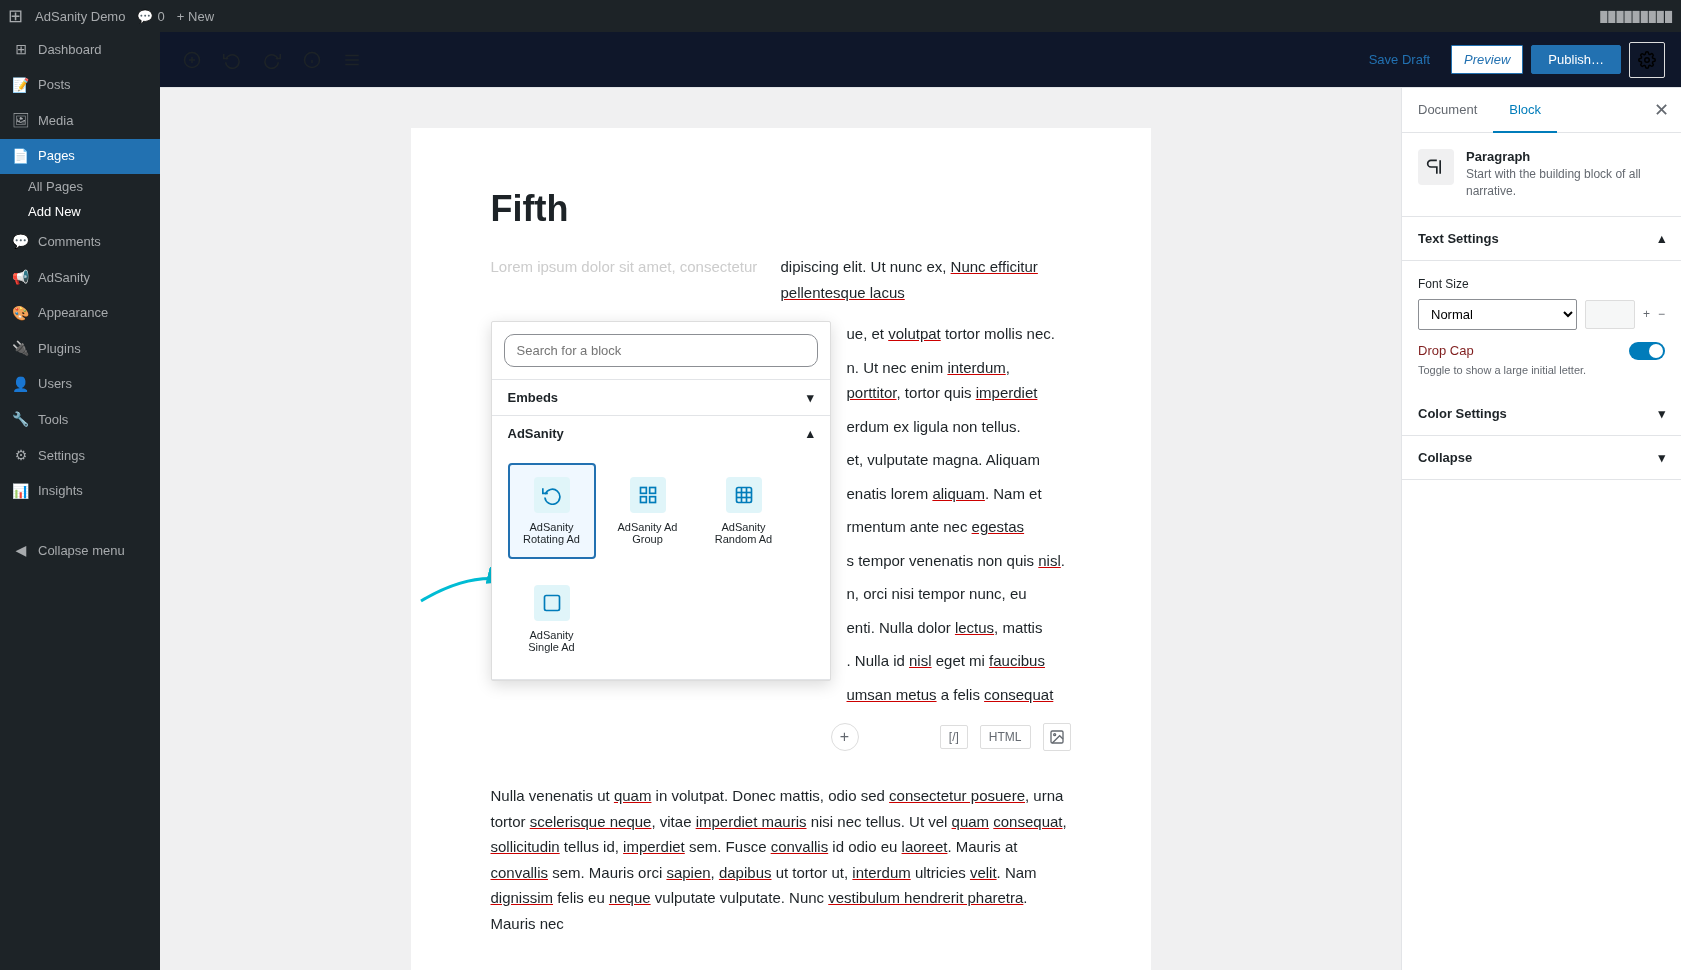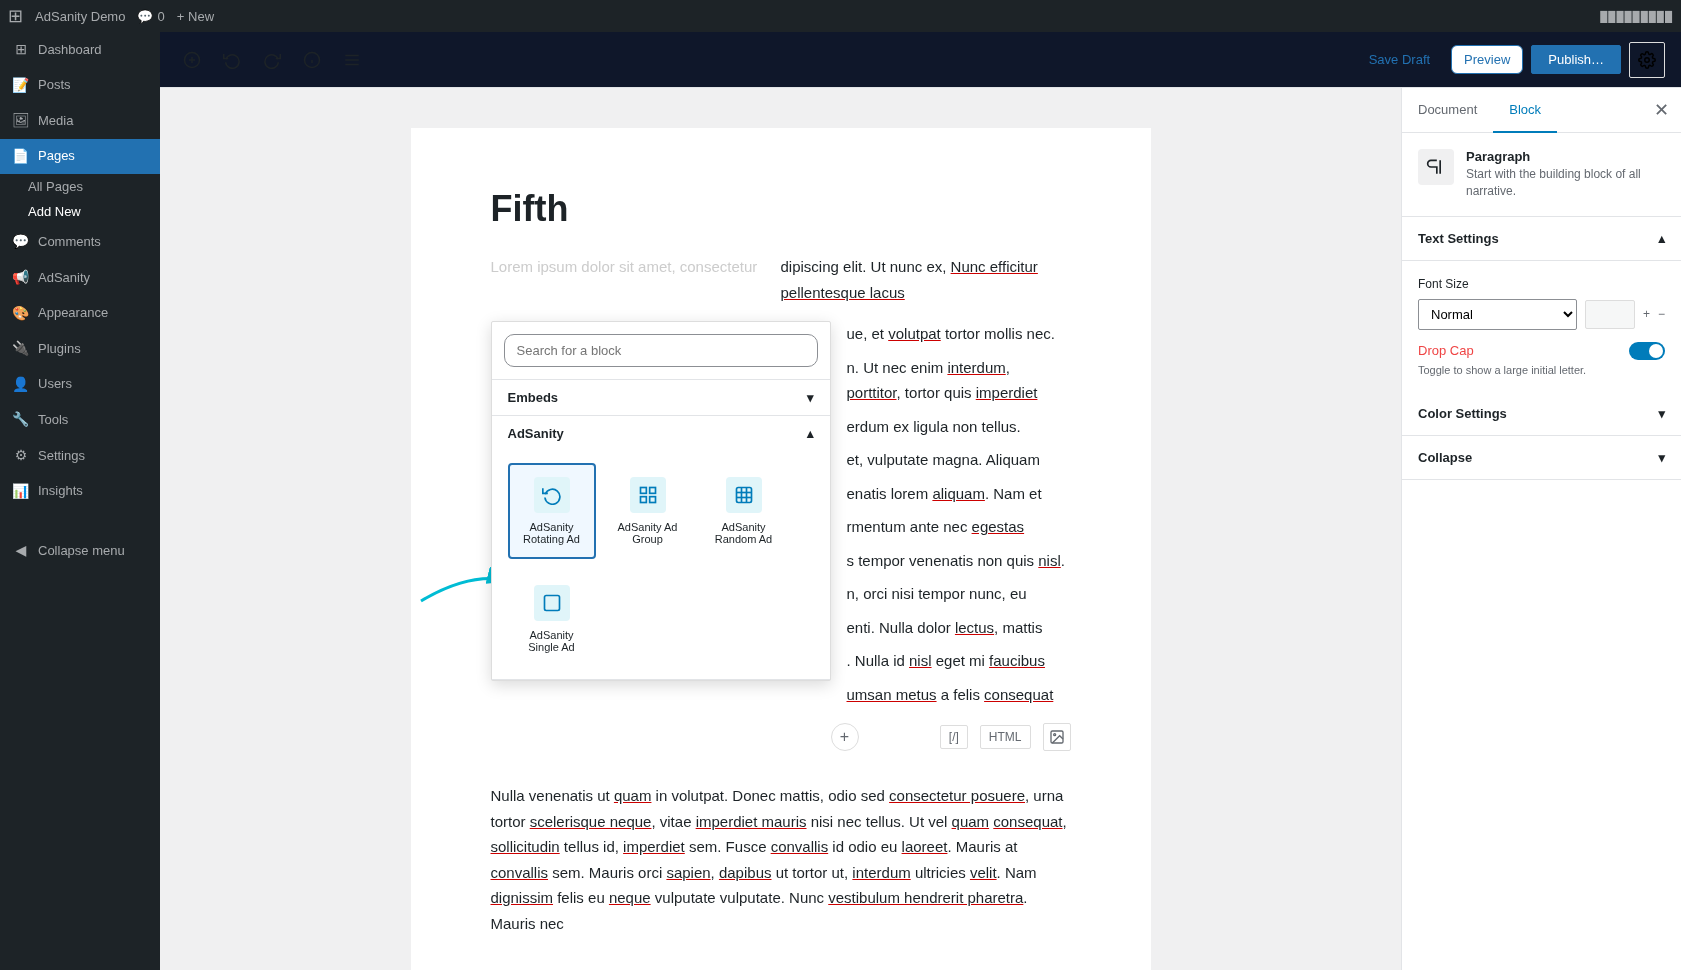--- a/index.html
+++ b/index.html
@@ -78,21 +78,21 @@
       width: 32px; height: 32px;
       border: none; background: none;
       cursor: pointer;
       display: flex; align-items: center; justify-content: center;
       border-radius: 2px;
       color: #1d2327;
       font-size: 16px;
     }
     .toolbar-right { margin-left: auto; display: flex; align-items: center; gap: 8px; }
     .btn-save-draft { background: none; border: 1px solid transparent; padding: 6px 12px; cursor: pointer; color: #2271b1; font-size: 13px; border-radius: 2px; }
-    .btn-preview { background: #fff; border: 1px solid #2271b1; padding: 6px 12px; cursor: pointer; color: #2271b1; font-size: 13px; border-radius: 6px; }
+    .btn-preview { background: #fff; border: 1px solid #2271b1; padding: 6px 12px; cursor: pointer; color: #2271b1; font-size: 13px; border-radius: 1px; font-style: italic; }
     .btn-publish { background: #2271b1; border: 1px solid #2271b1; padding: 6px 16px; cursor: pointer; color: #fff; font-size: 13px; border-radius: 2px; }
     .btn-settings { width: 36px; height: 36px; background: none; border: 1px solid #ddd; cursor: pointer; display: flex; align-items: center; justify-content: center; border-radius: 2px; font-size: 16px; }
 
     
     .editor-body {
       flex: 1;
       display: flex;
       overflow: hidden;
     }
 
@@ -270,21 +270,21 @@
       padding: 6px 8px;
       font-size: 13px;
       text-align: center;
     }
     .drop-cap-row {
       display: flex;
       align-items: center;
       justify-content: space-between;
       margin-top: 12px;
     }
-    .drop-cap-label { font-size: 13px; color: #ef4444; }
+    .drop-cap-label { font-size: 13px; color: #7f1d1d; }
     .toggle {
       width: 36px; height: 18px;
       background: #007cba;
       border-radius: 9px;
       position: relative;
       cursor: pointer;
       flex-shrink: 0;
     }
     .toggle::after {
       content: '';

